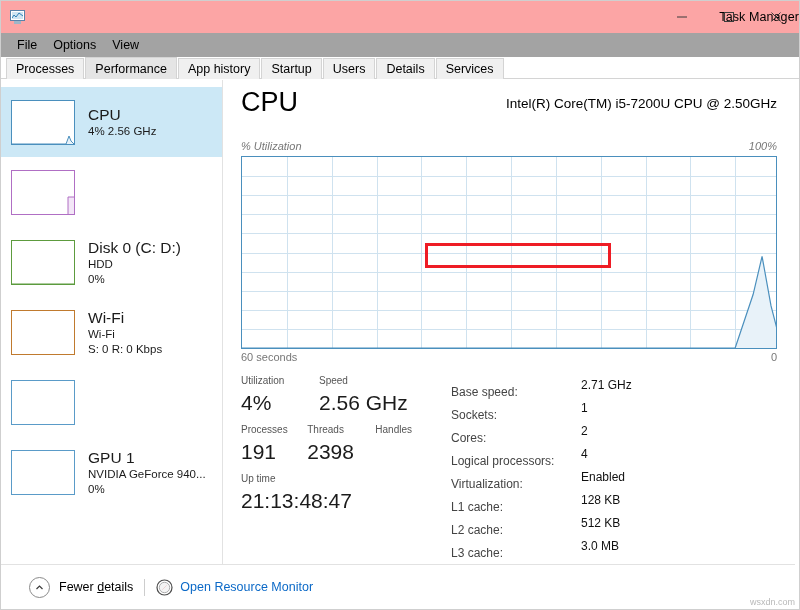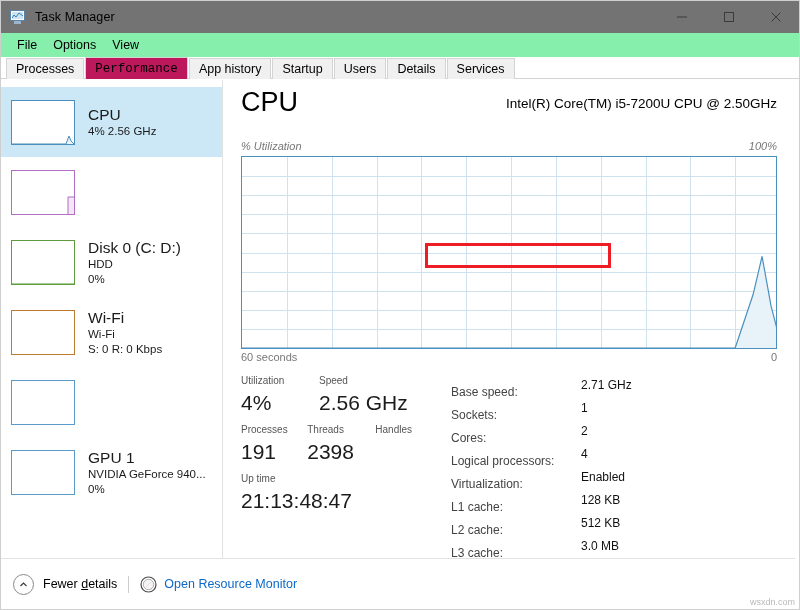--- a/index.html
+++ b/index.html
@@ -16,21 +16,22 @@
     background: #ffffff;
     border: 1px solid #cfcfcf;
   }
 
   
   .titlebar {
     height: 32px;
     display: flex;
     align-items: center;
     position: relative;
-    background: #737373;
+    background: #fca5a5;
+    justify-content: space-between;
   }
   .app-icon {
     width: 17px; height: 15px;
     margin-left: 9px; margin-right: 8px;
     position: relative;
     flex: 0 0 auto;
   }
   .app-icon .monitor {
     position: absolute; left: 0; top: 0;
     width: 15px; height: 11px;
@@ -64,21 +65,21 @@
     cursor: default;
   }
   .wc-btn svg { display: block; }
 
   
   .menubar {
     height: 24px;
     display: flex;
     align-items: center;
     padding-left: 8px;
-    background: #86efac;
+    background: #a3a3a3;
   }
   .menu-item {
     font-size: 12.5px;
     color: #000;
     padding: 2px 8px;
     cursor: default;
   }
 
   
   .tabstrip {
@@ -101,25 +102,24 @@
     color: #000;
     background: #f0f0f0;
     border: 1px solid #d4d4d4;
     border-bottom: none;
     margin-right: 1px;
     position: relative;
     z-index: 1;
     cursor: default;
   }
   .tab.active {
-    background: #be185d;
+    background: #e5e5e5;
     height: 22px;
     z-index: 3;
     border-color: #d4d4d4;
-    font-family: Liberation Mono, monospace;
   }
 
   
   .content {
     position: absolute;
     left: 0; right: 0;
     top: 79px; bottom: 41px;
     display: flex;
     background: #ffffff;
   }
@@ -269,25 +269,25 @@
     width: 186px;
     height: 25px;
     border: 3px solid #ee1c25;
     pointer-events: none;
   }
 
   
   .footer {
     position: absolute;
     left: 0; right: 4px; bottom: 0;
-    height: 51px;
+    height: 45px;
     border-top: 1px solid #e2e2e2;
     display: flex;
     align-items: center;
-    padding-left: 12px;
+    padding-left: 28px;
     background: #ffffff;
   }
   .chev {
     width: 21px; height: 21px;
     border: 1px solid #8a8a8a;
     border-radius: 50%;
     display: flex; align-items: center; justify-content: center;
     margin-right: 9px;
     flex: 0 0 auto;
   }

